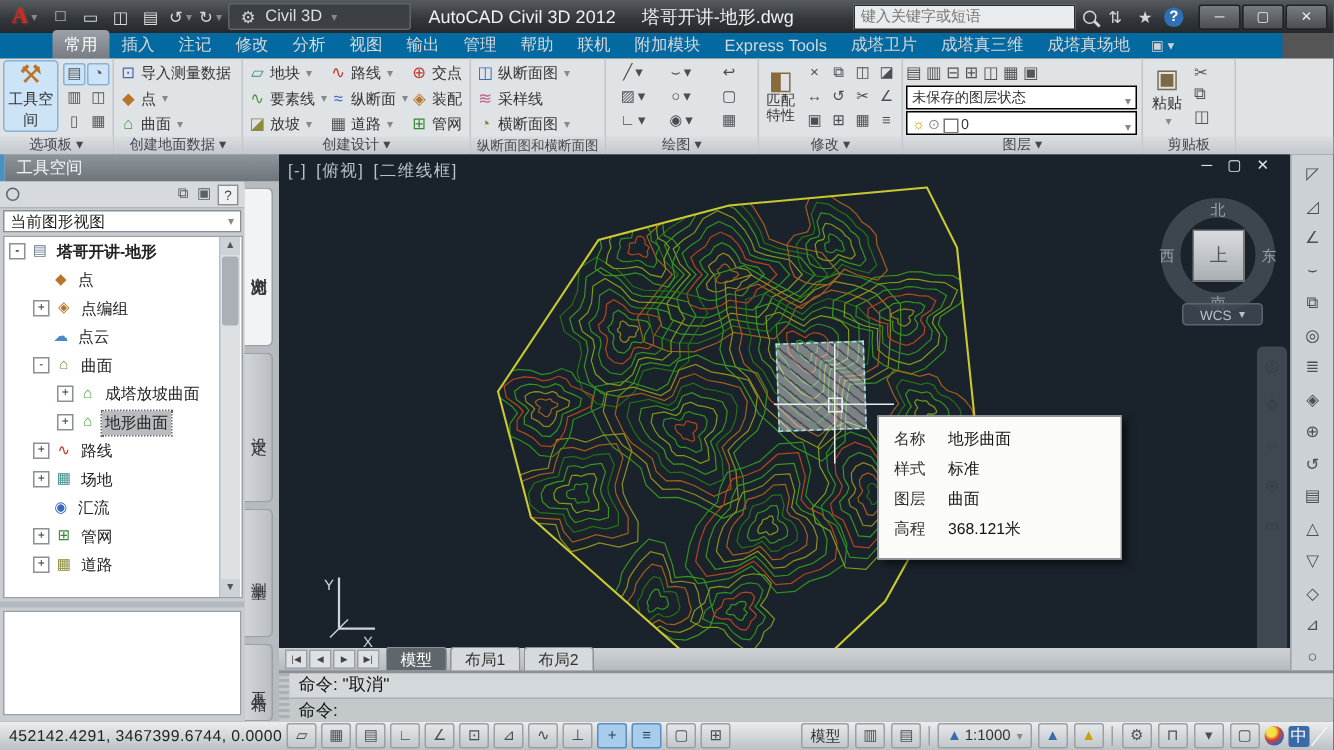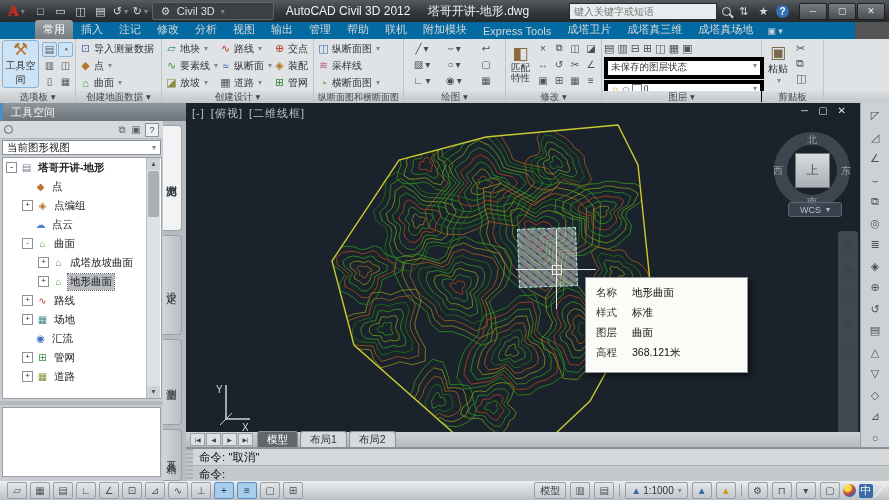--- a/index.html
+++ b/index.html
@@ -52,22 +52,22 @@
     justify-content:center;font-size:10px;color:#333;text-align:center;border-radius:3px;}
   .bigbtn .bicon{font-size:17px;line-height:18px;}
   .bigbtn.on{background:#cde3f6;border:1px solid #85b3da;box-sizing:border-box;}
   .igrid{display:grid;grid-template-columns:repeat(2,15px);grid-auto-rows:15px;gap:1px;margin-top:2px;}
   .igrid span{display:flex;align-items:center;justify-content:center;font-size:10px;color:#555;border-radius:2px;}
   .igrid span.on{background:#cde3f6;border:1px solid #85b3da;box-sizing:border-box;}
   .cols{display:flex;gap:2px;}
   .col{display:flex;flex-direction:column;}
   .mgrid{display:grid;grid-template-columns:repeat(4,16px);grid-auto-rows:16px;gap:0;}
   .mgrid span{display:flex;align-items:center;justify-content:center;font-size:10px;color:#4a4e52;}
-  .ldrop{display:flex;align-items:flex-start;height:14px;background:#fff;border:4px solid #000000;
-    font-size:9.5px;color:#333;padding:0 3px;margin-top:1px;gap:2px;font-family:Liberation Serif, serif;}
+  .ldrop{display:flex;align-items:flex-end;height:14px;background:#fff;border:1px solid #000000;
+    font-size:9.5px;color:#333;padding:0 3px;margin-top:1px;gap:2px;}
   .ldrop .grow{flex:1;white-space:nowrap;overflow:hidden;}
   .lrow{display:flex;gap:3px;height:16px;align-items:center;color:#555;font-size:11px;}
   
   #main{position:absolute;left:0;top:103px;width:889px;height:378px;background:#6b7075;}
   
   #toolspace{position:absolute;left:0;top:0;width:186px;height:378px;background:#c9cdd1;}
   #ts-header{position:absolute;left:0;top:0;width:186px;height:18px;
     background:linear-gradient(#8e959b,#6d747a);color:#f2f3f4;font-size:11px;
     line-height:18px;padding-left:8px;box-sizing:border-box;border-left:3px solid #4a90c4;}
   #ts-toolbar{position:absolute;left:0;top:18px;width:163px;height:18px;background:#d6dadd;
@@ -724,20 +724,21 @@
     <div id="cmd">
       <div class="grip"></div>
       <div class="lines">
         <div class="cline hist">命令: "取消"</div>
         <div class="cline">命令:</div>
       </div>
     </div>
   </div>
 
   <div id="statusbar">
+    <span id="coords">452142.4291, 3467399.6744, 0.0000</span>
     <span class="stog">▱</span>
     <span class="stog">▦</span>
     <span class="stog">▤</span>
     <span class="stog">∟</span>
     <span class="stog">∠</span>
     <span class="stog">⊡</span>
     <span class="stog">⊿</span>
     <span class="stog">∿</span>
     <span class="stog">⊥</span>
     <span class="stog on">+</span>

